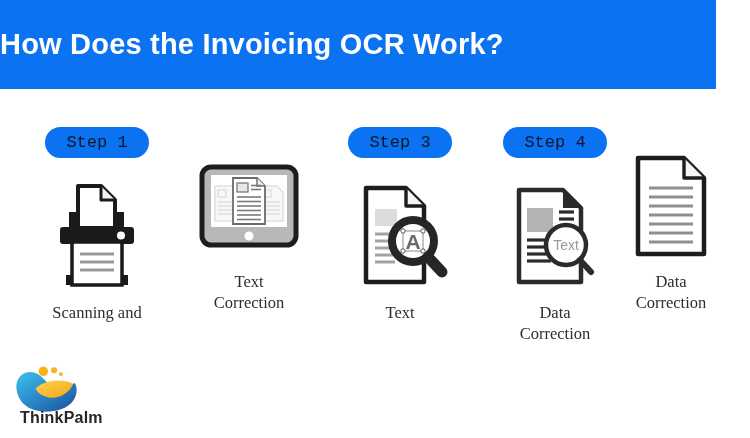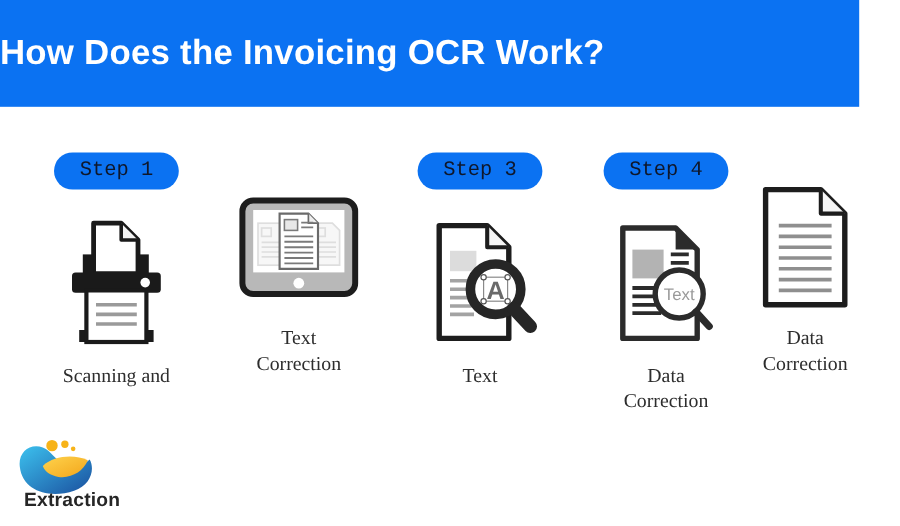--- a/index.html
+++ b/index.html
@@ -239,14 +239,14 @@
         <stop offset="0" stop-color="#ffd34d"></stop>
         <stop offset="1" stop-color="#f2a51a"></stop>
       </linearGradient>
     </defs>
     <path d="M5 30 C3 14 16 4 30 9 C40 13 42 22 54 27 C64 31 74 29 81 22 C87 33 82 50 64 56 C38 65 8 57 5 30 Z" fill="url(#blueGrad)"></path>
     <path d="M30 29 C42 18 64 16 79 23 C74 35 61 43 47 41 C38 39 32 35 30 29 Z" fill="url(#yellowGrad)"></path>
     <circle cx="40" cy="7" r="6.2" fill="#f7b318"></circle>
     <circle cx="54" cy="5.5" r="4" fill="#f7b318"></circle>
     <circle cx="63" cy="10.5" r="2.5" fill="#f7b318"></circle>
   </svg>
-  <div class="logo-text">Extraction</div>
+  <div class="logo-text">ThinkPalm</div>
 </div>
 
 </body></html>

